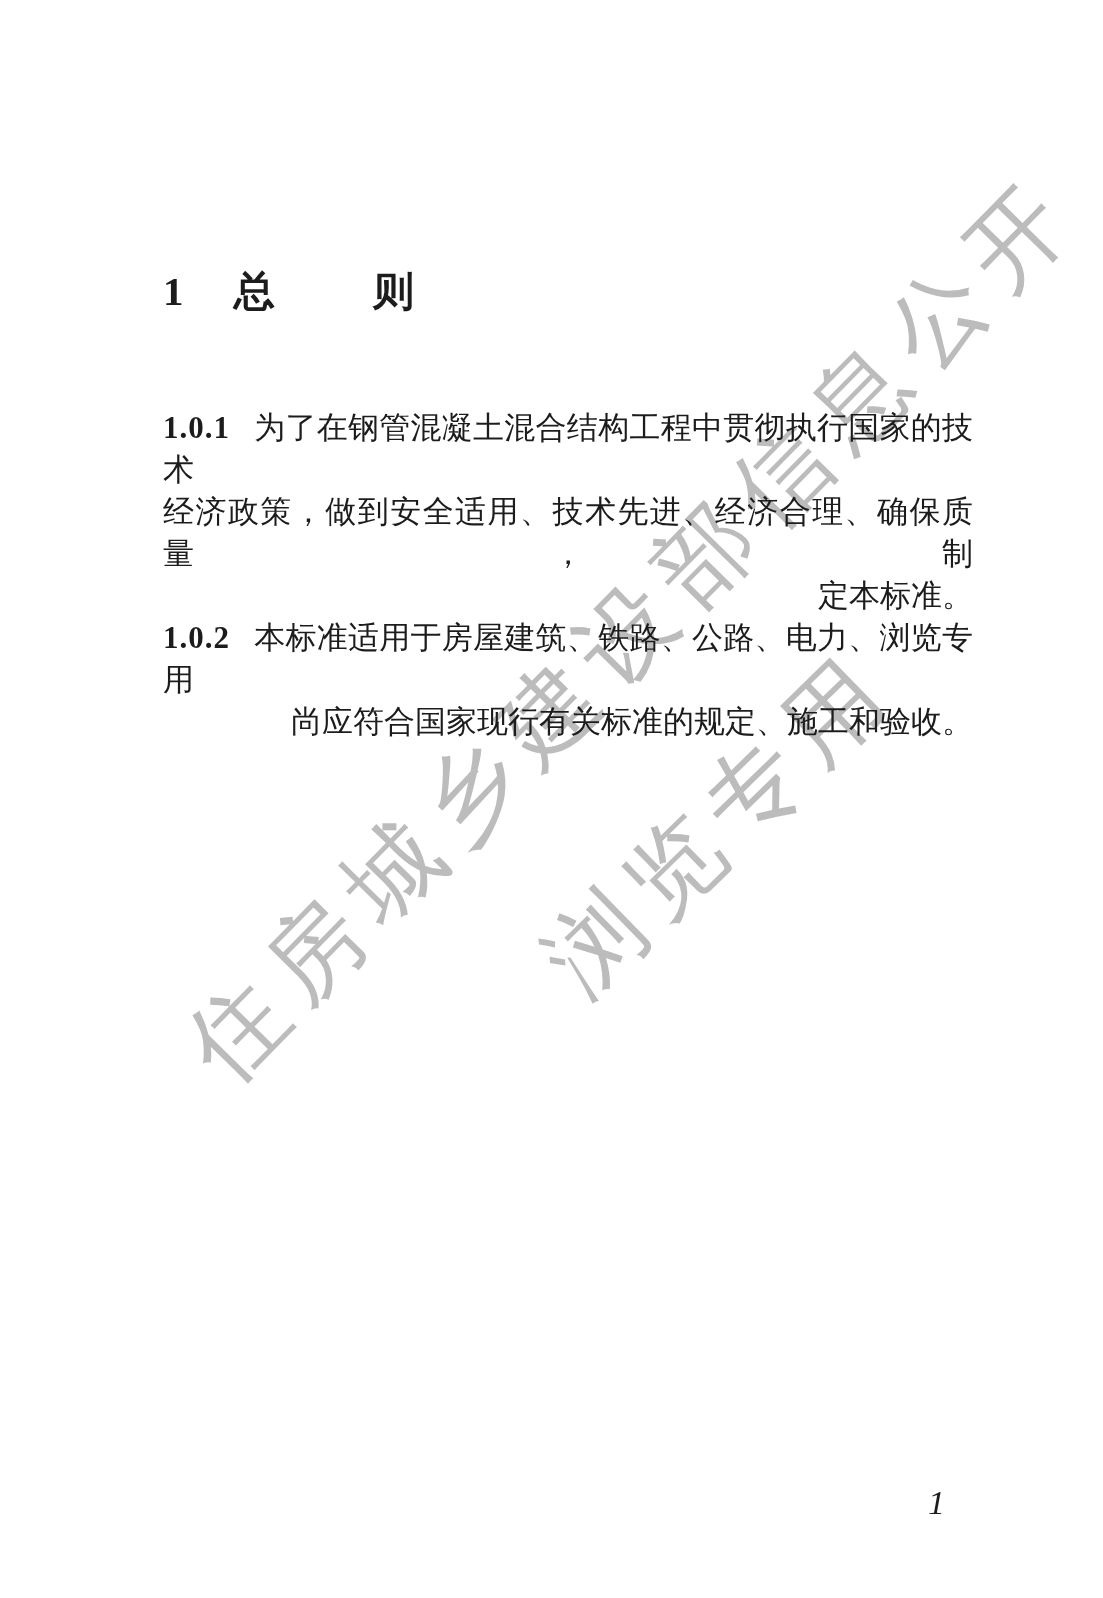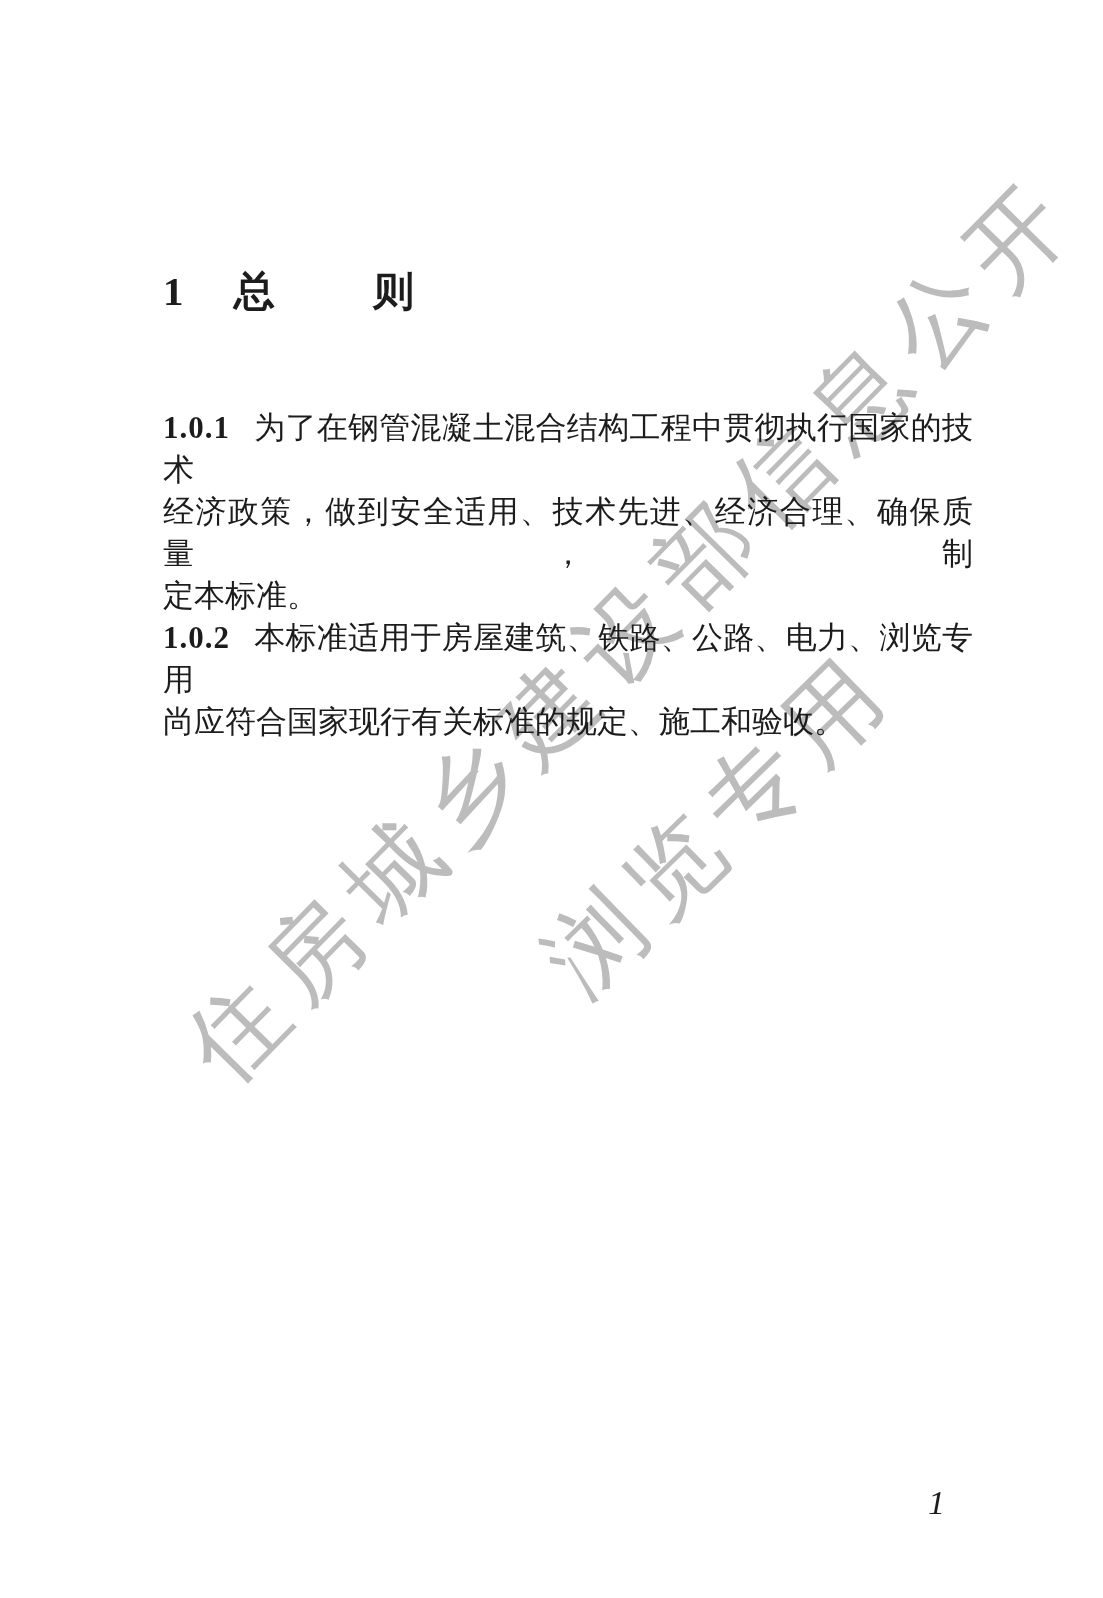--- a/index.html
+++ b/index.html
@@ -58,21 +58,21 @@
   
   .body {
     position: absolute;
     z-index: 1;
     left: 163px;
     top: 407px;
     width: 810px;
     font-size: 31px;
     line-height: 42px;
   }
-  .line { text-align: left; }
+  .line { text-align: right; }
   .line.full {
     text-align: justify;
     text-align-last: justify;
   }
   .num {
     font-weight: 700;
     margin-right: 24px;
     letter-spacing: 1px;
   }
   

